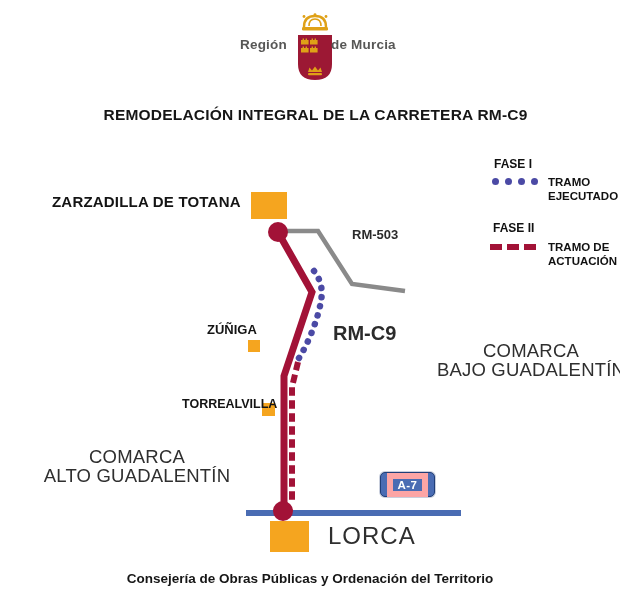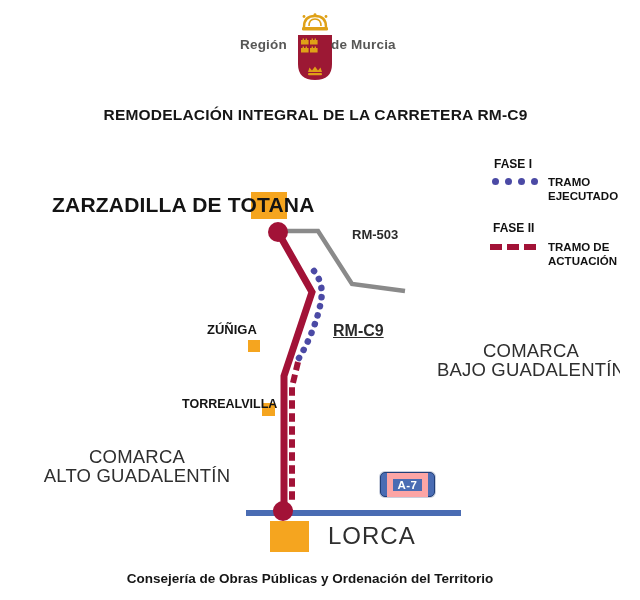--- a/index.html
+++ b/index.html
@@ -18,21 +18,21 @@
   
   .title {
     left:0; right:0; top:106px; text-align:center;
     font-size:15.5px; font-weight:700; color:#161616; letter-spacing:.2px;margin-left:11px;
   }
 
   
   #map-svg { position:absolute; left:0; top:0; z-index:1; }
   .lbl { position:absolute; z-index:2; white-space:nowrap;padding-left:12px; }
 
-  .town-big   { font-size:21px;   font-weight:700; color:#141414; letter-spacing:.2px; }
+  .town-big   { font-size:15px;   font-weight:700; color:#141414; letter-spacing:.2px; }
   .road-lbl   { font-weight:700;  color:#2b2b2b; }
   .town-small { font-size:13px;   font-weight:700; color:#141414; }
   .region-lbl { width:200px; text-align:center; font-size:18.5px; font-weight:400;
                 color:#2f2f2f; line-height:18.5px; letter-spacing:.2px; }
   .lorca-lbl  { font-size:24px; font-weight:400; color:#2f2f2f; letter-spacing:1px; }
 
   
   .legend-h { font-size:12px; font-weight:700; color:#111; }
   .legend-t { font-size:11.5px; font-weight:700; color:#111; line-height:13.5px; }
   .dot  { width:7px; height:7px; border-radius:50%; background:var(--dot-blue,#4b4aa5);
@@ -115,21 +115,21 @@
     <rect x="251" y="192" width="36" height="27" style="fill:var(--town-orange,#F5A51F)"></rect>
     <rect x="248" y="340" width="12" height="12" style="fill:var(--town-orange,#F5A51F)"></rect>
     <rect x="262" y="403" width="13" height="13" style="fill:var(--town-orange,#F5A51F)"></rect>
     <rect x="270" y="521" width="39" height="31" style="fill:var(--town-orange,#F5A51F)"></rect>
   </svg>
 
   <div class="lbl town-big" style="left:40px; top:193px;">ZARZADILLA DE TOTANA</div>
 
   <div class="lbl road-lbl" style="left:340px; top:227px; font-size:13px;">RM-503</div>
 
-  <div class="lbl road-lbl" style="left:321px; top:322px; font-size:16px;text-decoration:underline;">RM-C9</div>
+  <div class="lbl road-lbl" style="left:321px; top:322px; font-size:20px;">RM-C9</div>
 
   <div class="lbl town-small" style="left:195px; top:322px;">ZÚÑIGA</div>
 
   <div class="lbl town-small" style="left:170px; top:397px; font-size:12.5px;">TORREALVILLA</div>
 
   <div class="lbl region-lbl" style="left:419px; top:342px;">
     <div>COMARCA</div>
     <div>BAJO GUADALENTÍN</div>
   </div>
 

